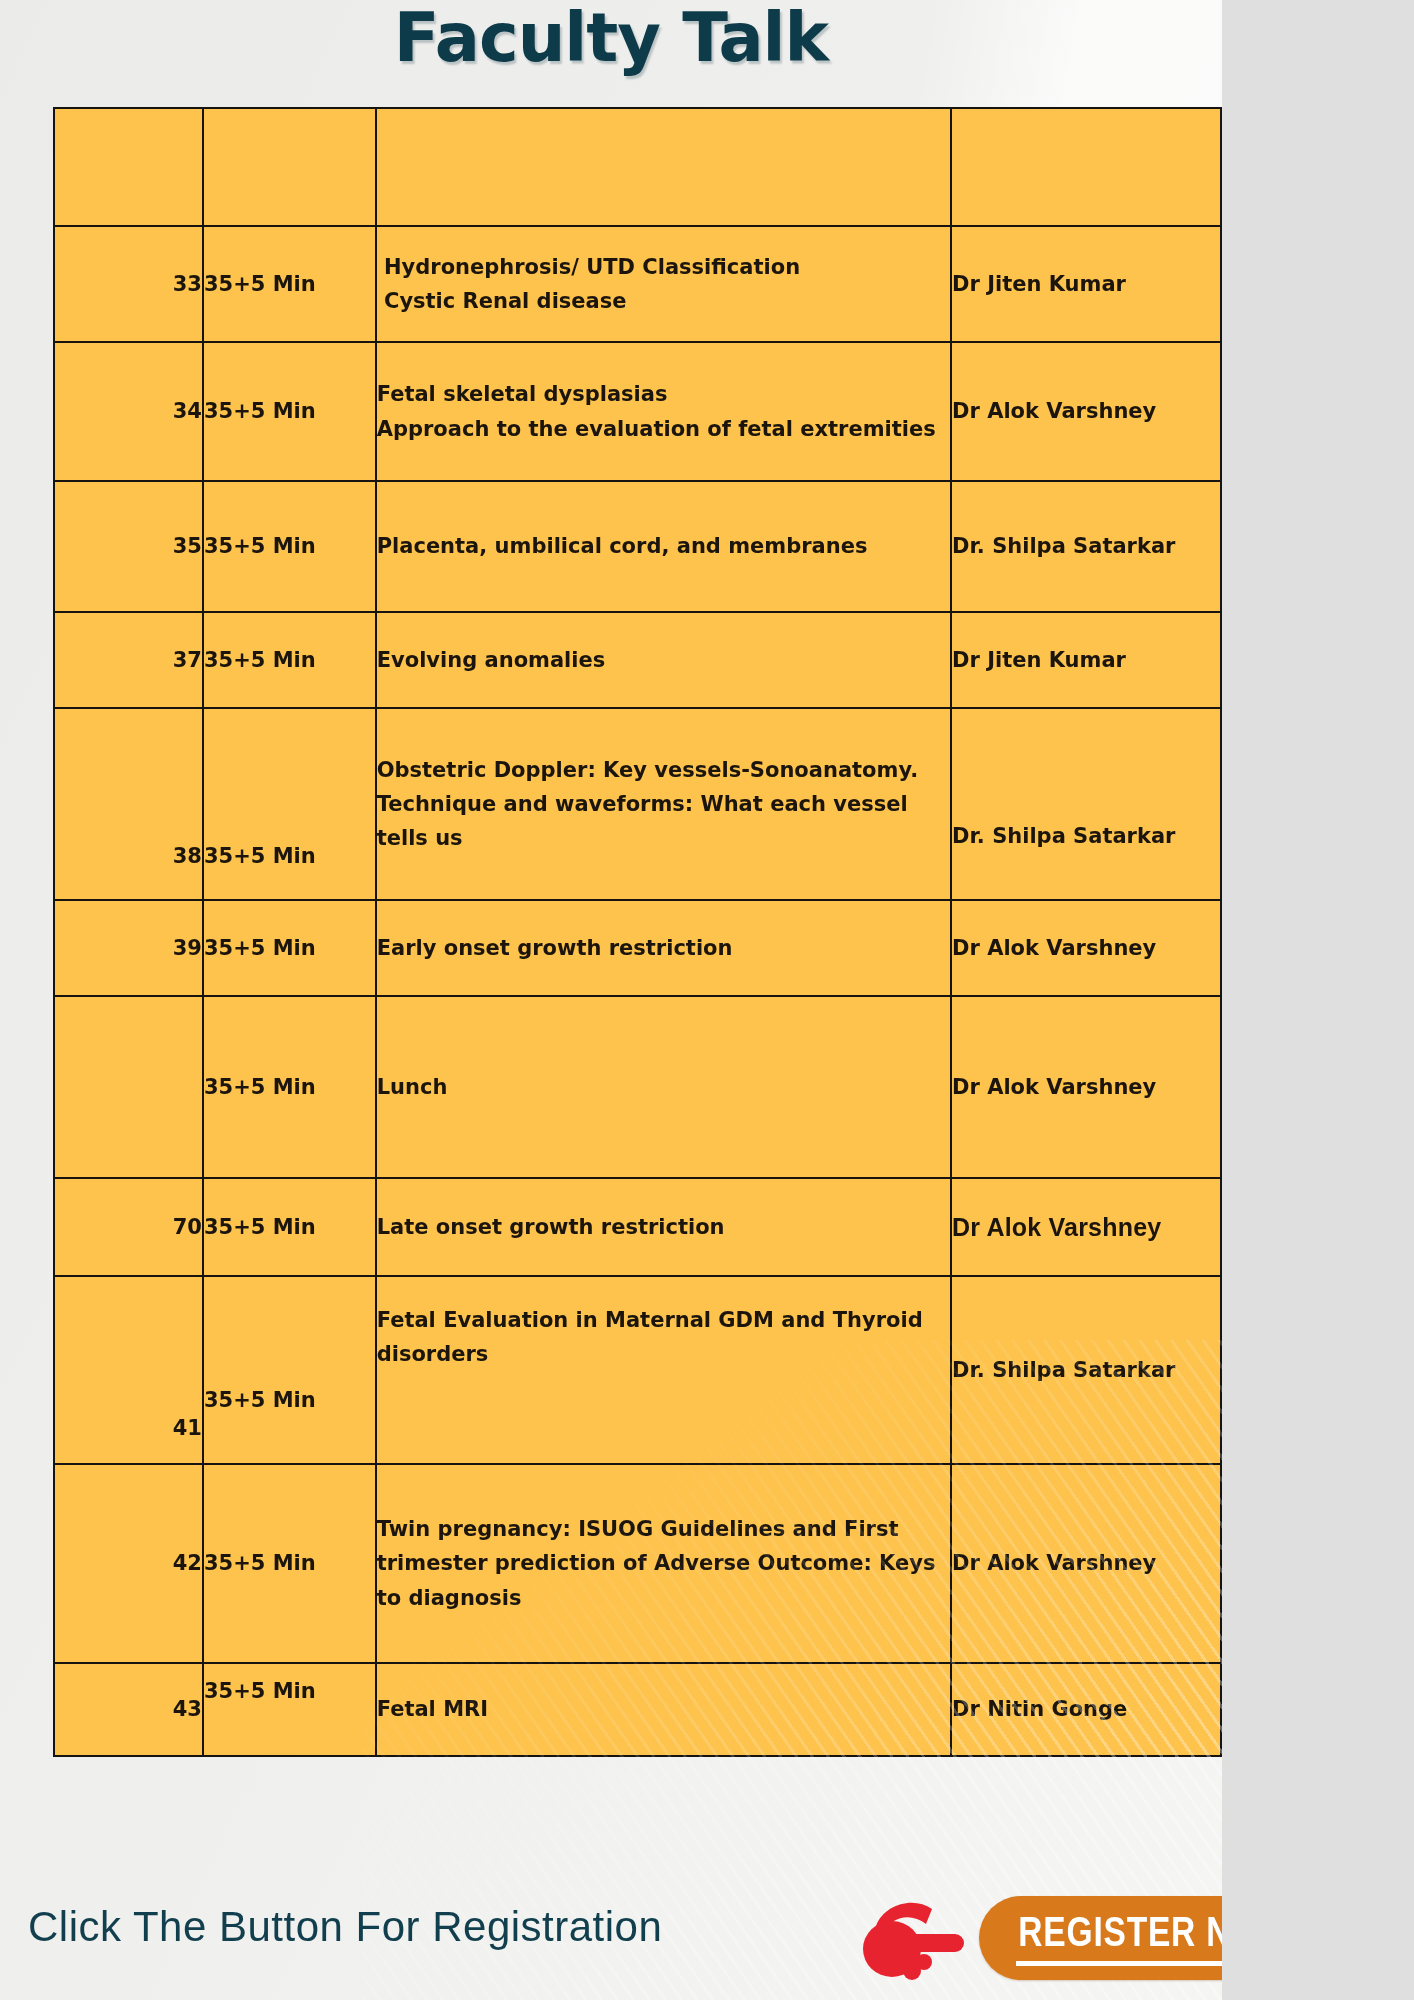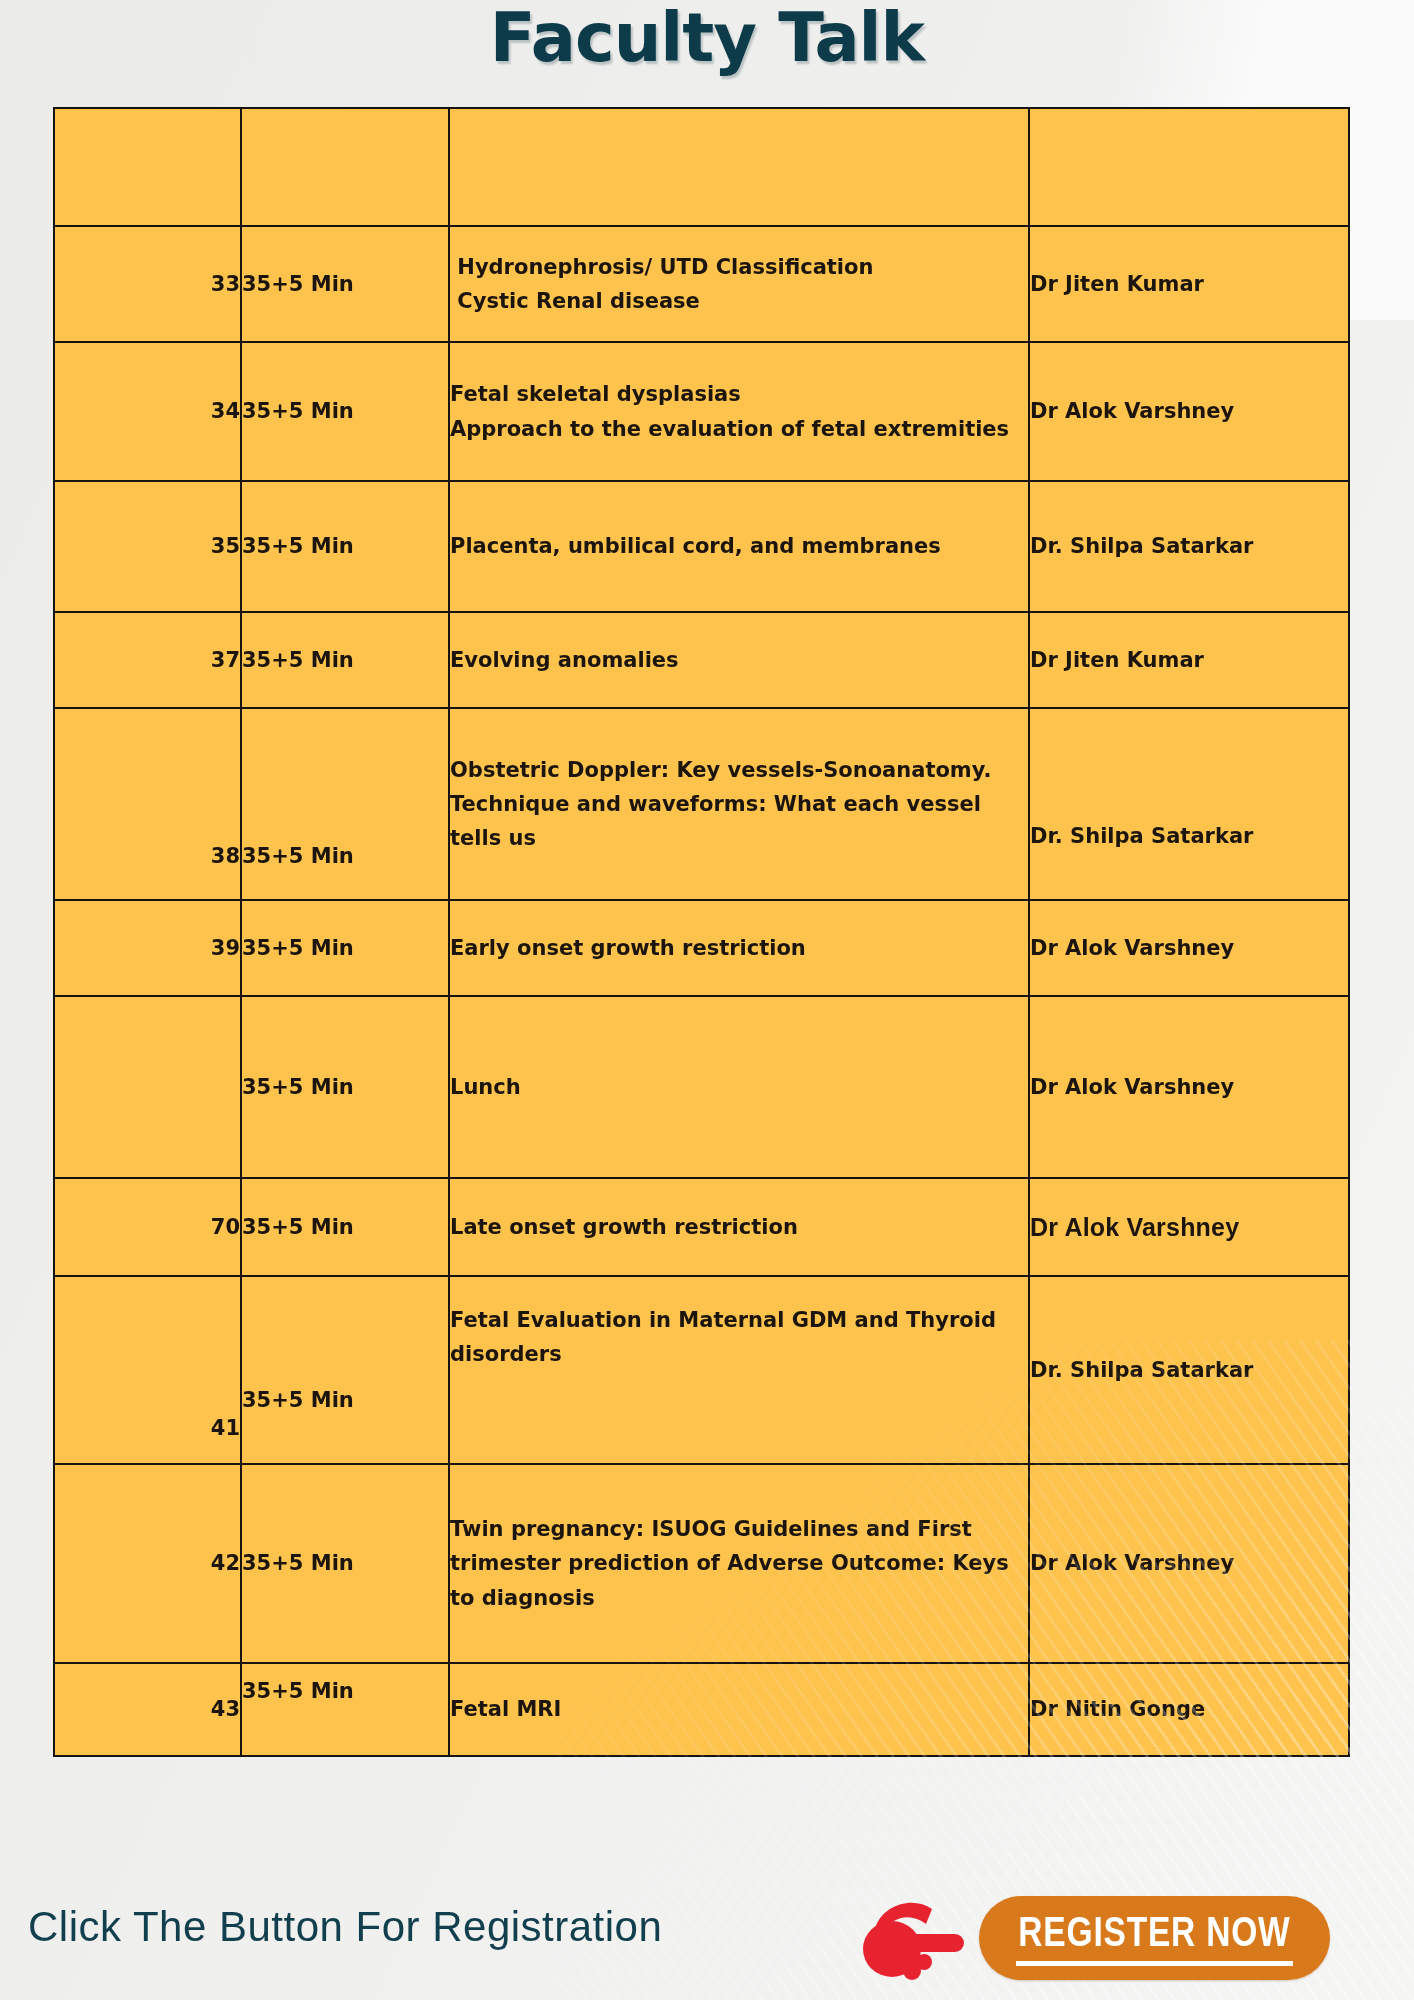--- a/index.html
+++ b/index.html
@@ -6,21 +6,21 @@
     --cell-yellow:#FDC34D;
     --title-teal:#0D3B49;
     --button-orange:#D8791B;
     --finger-red:#E82330;
     --border-black:#171310;
     --text-black:#1B150D;
   }
   html,body{margin:0;padding:0;}
   body{background:#dfdfdf;font-family:"DejaVu Sans",sans-serif;}
   .page{
-    position:relative;width:1414px;height:2000px;overflow:hidden;
+    position:relative;width:1222px;height:2000px;overflow:hidden;
     background:linear-gradient(115deg,#ebebea 0%,#efefee 45%,#f5f5f4 100%);
   }
   .bg-wedge{
     position:absolute;top:0;right:0;width:440px;height:320px;
     background:linear-gradient(100deg,rgba(255,255,255,0) 30%,rgba(255,255,255,.7) 60%);
     pointer-events:none;
   }
   .hatch{
     position:absolute;right:0;bottom:0;width:860px;height:660px;
     background:repeating-linear-gradient(55deg,

